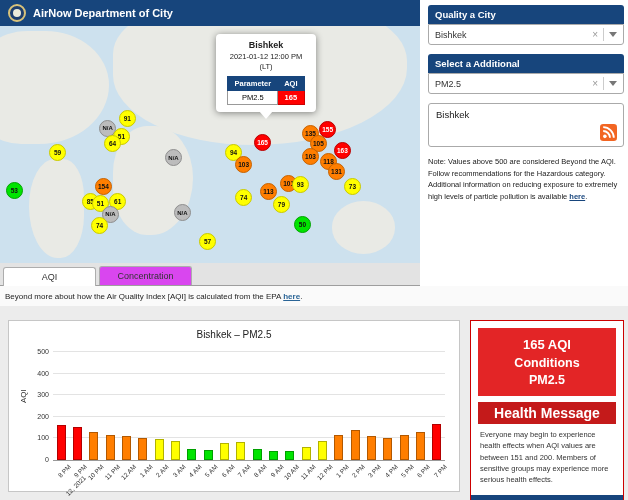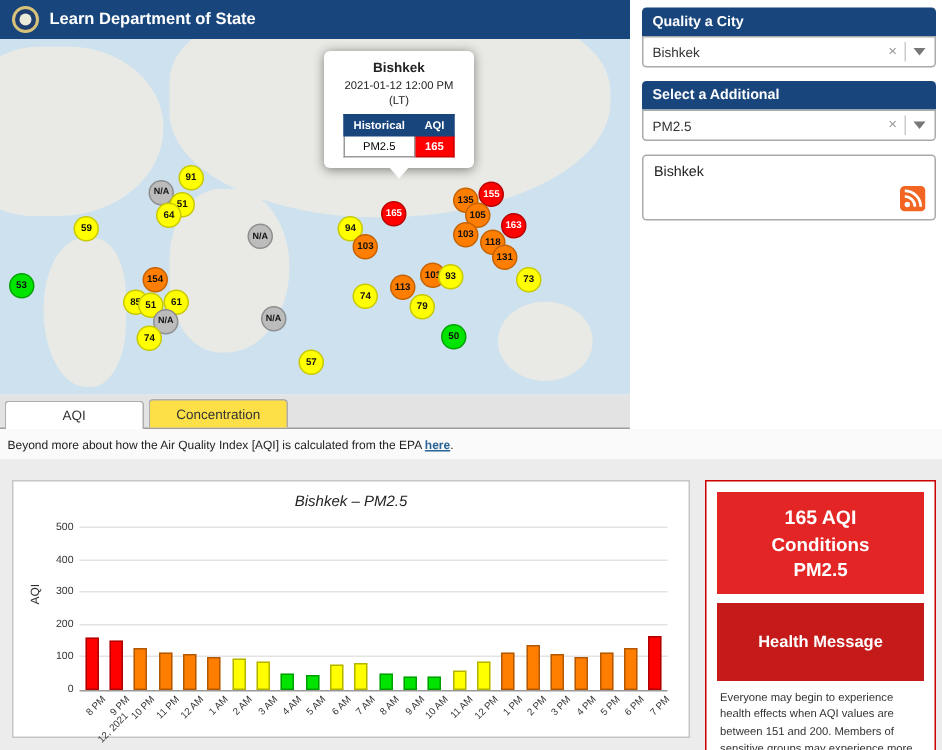--- a/index.html
+++ b/index.html
@@ -54,31 +54,31 @@
   .caret { width:0; height:0; border-left:4px solid transparent; border-right:4px solid transparent; border-top:5px solid #777; }
 
   .rss-box { border:1px solid #aaa; border-radius:3px; height:44px; position:relative; padding:5px 7px; font-size:9.5px; color:#222; margin-bottom:9px; background:#fff; }
   .rss-icon { position:absolute; right:6px; bottom:5px; width:17px; height:17px; cursor:pointer; }
 
   .note { font-size:7.5px; color:#222; line-height:1.55; padding-right:3px; }
   .note a { color:#17457c; font-weight:bold; text-decoration:underline; cursor:pointer; }
 
   
   .tabs { width:420px; background:#e3e3e3; border-bottom:1px solid #9e9e9e; display:flex; gap:3px; padding:3px 3px 0; }
-  .tab { width:93px; text-align:center; font-size:9px; color:#333; background:#fde047; border:1px solid #adadad;
+  .tab { width:93px; text-align:center; font-size:9px; color:#333; background:#d946ef; border:1px solid #adadad;
          border-bottom:none; border-radius:3px 3px 0 0; padding:4px 0 3px; cursor:pointer; }
   .tab.active { background:#fff; position:relative; top:1px; padding-bottom:4px; }
 
   .learn { padding:6px 5px 5px; font-size:8px; color:#222; background:#fafafa; }
   .learn a { color:#2a6496; text-decoration:underline; font-weight:bold; cursor:pointer; }
 
   
   .bottom { display:flex; gap:10px; padding:14px 4px 0 8px; background:#ececec; height:198px; align-items:flex-start; }
   .chart-card { width:452px; height:172px; background:#fff; border:1px solid #c6c6c6; position:relative; }
-  .chart-title { text-align:center; font-size:10px; color:#222; margin-top:8px;font-style:italic; }
+  .chart-title { text-align:center; font-size:10px; color:#222; margin-top:8px; }
   .plot { position:absolute; left:44px; top:32px; width:392px; height:108px; border-bottom:1px solid #999; }
   .gridline { position:absolute; left:0; right:0; height:1px; background:#e3e3e3; }
   .ytick { position:absolute; right:100%; margin-right:4px; font-size:7px; color:#333; transform:translateY(3px); white-space:nowrap; }
   .ylabel { position:absolute; left:10px; top:82px; font-size:8px; color:#333; transform:rotate(-90deg); transform-origin:left top; }
   .bars { position:absolute; inset:0; display:flex; align-items:flex-end; }
   .bar-col { flex:1; display:flex; justify-content:center; }
   .bar { width:9px; border:1px solid rgba(0,0,0,.3); cursor:pointer; }
   .xlabels { position:absolute; left:0; right:0; top:100%; height:26px; display:flex; }
   .xcell { flex:1; position:relative; }
   .xcell span { position:absolute; right:2px; top:3px; font-size:6.5px; color:#333; white-space:nowrap;
@@ -86,34 +86,34 @@
   .date-label { position:absolute; left:10px; top:calc(100% + 22px); font-size:6.5px; color:#333; transform:rotate(-45deg); }
 
   
   .cond-card { width:154px; height:186px; background:#fff; border:1px solid #c00; display:flex; flex-direction:column; }
   .cond-header { background:#17457c; color:#fff; text-align:center; padding:5px 3px 6px; }
   .cond-title { font-size:10px; font-weight:bold; }
   .cond-sub { font-size:7.5px; margin-top:2px; }
   .cond-date { font-size:9px; font-weight:bold; margin-top:2px; }
   .aqi-block { background:#e32526; margin:7px 7px 0; padding:9px 3px; text-align:center; color:#fff; font-weight:bold; }
   .aqi-l1 { font-size:13px; } .aqi-l2 { font-size:12.5px; margin-top:4px; } .aqi-l3 { font-size:12.5px; margin-top:3px; }
-  .health-title { margin:6px 7px 0; background:#c41a1a; color:#fff; font-size:11px; font-weight:bold; text-align:center; padding:20px 0; }
+  .health-title { margin:6px 7px 0; background:#c41a1a; color:#fff; font-size:14px; font-weight:bold; text-align:center; padding:3px 0; }
   .health-text { padding:5px 9px 4px; font-size:7.5px; color:#333; line-height:1.5; }
   .cond-footer { margin-top:auto; height:10px; background:#17457c; }
 </style>
 </head>
 <body>
 
 <div class="page">
 
   <div class="top">
     <div class="map-col">
       <div class="app-header">
         <div class="seal"></div>
-        <div class="app-title">Learn Department of State</div>
+        <div class="app-title">AirNow Department of City</div>
       </div>
       <div class="map">
         <div class="land na"></div>
         <div class="land sa"></div>
         <div class="land eu"></div>
         <div class="land af"></div>
         <div class="land au"></div>
         <div id="markers">
             <div class="marker green" style="left: 3.3%; top: 69.2%;">53</div>
             <div class="marker yellow" style="left: 13.6%; top: 53.2%;">59</div>
@@ -150,21 +150,21 @@
           </div>
         <div class="popup">
           <div class="popup-title">Bishkek</div>
           <div class="popup-date">
             <span>2021-01-12 12:00 PM</span><br>
             <span>(LT)</span>
           </div>
           <table>
             <tbody>
                 <tr>
-              <th>Historical</th>
+              <th>Parameter</th>
               <th>AQI</th>
             </tr>
             <tr>
               <td>PM2.5</td>
               <td class="aqi-val">165</td>
             </tr>
           </tbody>
             </table>
           <div class="popup-tip"></div>
         </div>
@@ -195,20 +195,23 @@
       <div class="rss-box">
         <span>Bishkek</span>
         <svg class="rss-icon" viewBox="0 0 16 16">
           <rect width="16" height="16" rx="3" fill="#f26522"></rect>
           <circle cx="4.6" cy="11.6" r="1.7" fill="#fff"></circle>
           <path d="M3 6.6 A 6.4 6.4 0 0 1 9.4 13" stroke="#fff" stroke-width="1.7" fill="none"></path>
           <path d="M3 3 A 10 10 0 0 1 13 13" stroke="#fff" stroke-width="1.7" fill="none"></path>
         </svg>
       </div>
 
+      <div class="note">
+        <span>Note: Values above 500 are considered Beyond the AQI. Follow recommendations for the Hazardous category. Additional information on reducing exposure to extremely high levels of particle pollution is available </span><a>here</a><span>.</span>
+      </div>
     </div>
   </div>
 
   <div class="tabs">
     <div class="tab active">AQI</div>
     <div class="tab">Concentration</div>
   </div>
 
   <div class="learn">
     <span>Beyond more about how the Air Quality Index [AQI] is calculated from the EPA </span><a>here</a><span>.</span>

